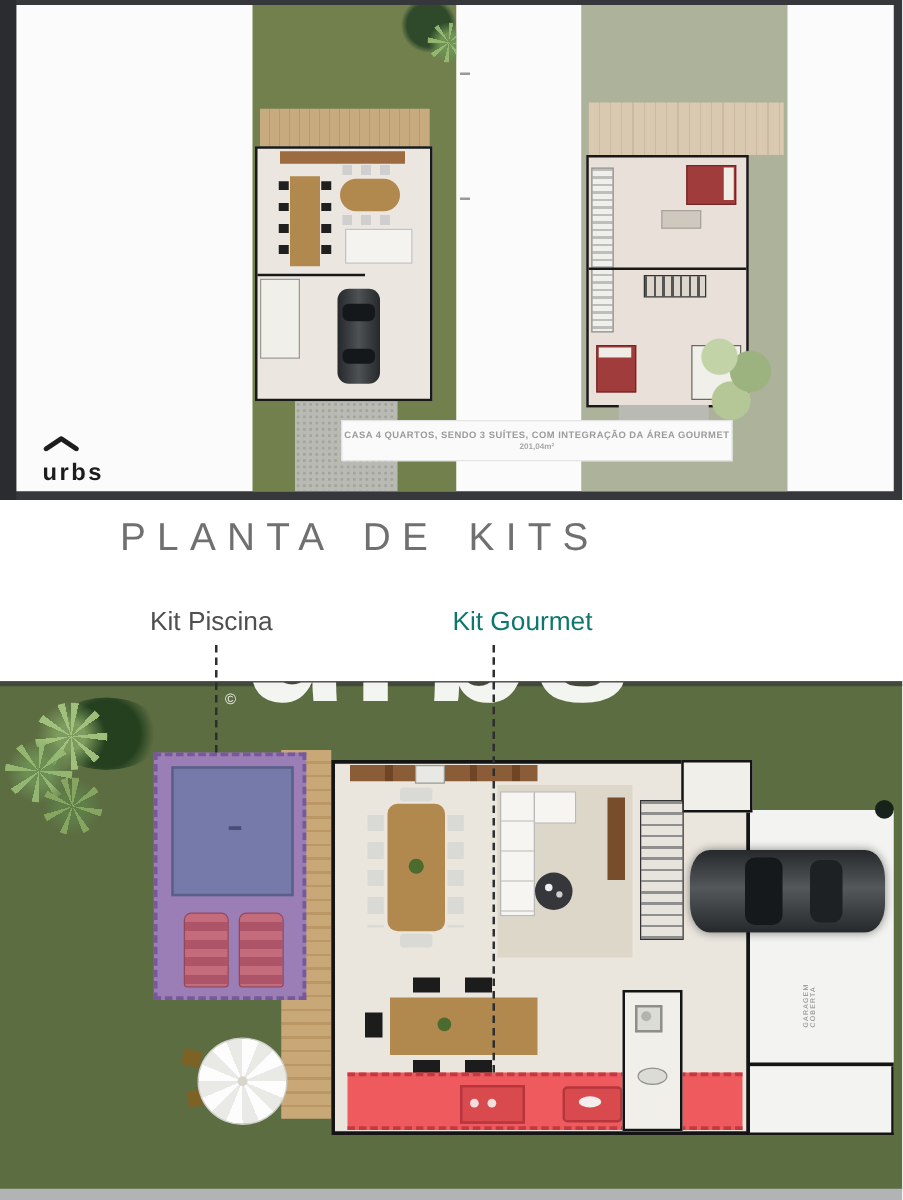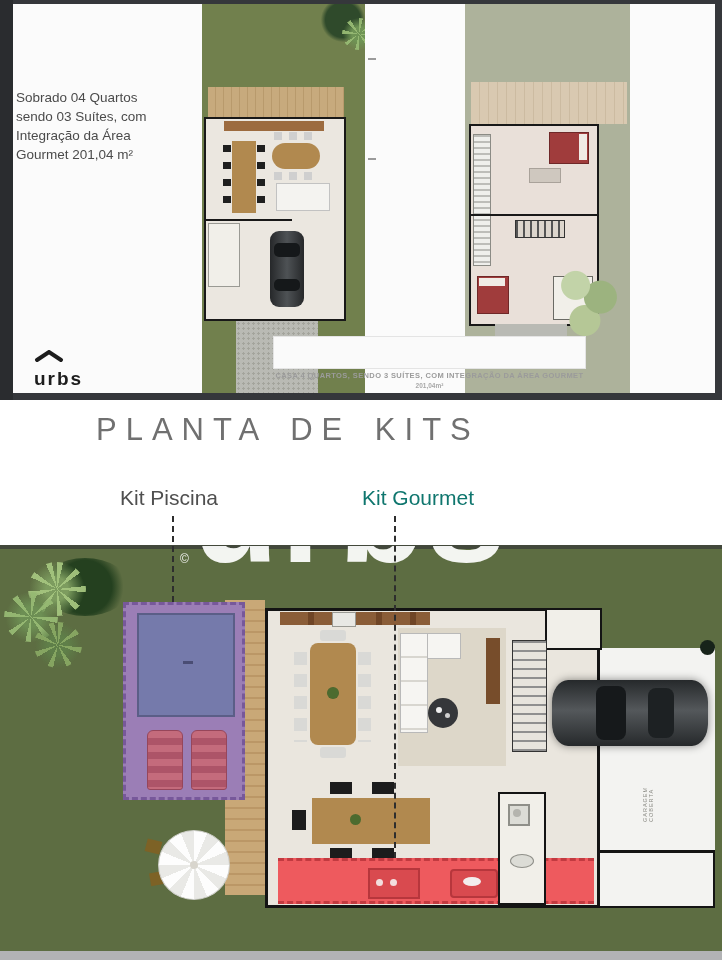--- a/index.html
+++ b/index.html
@@ -69,21 +69,21 @@
   .sofaB{left:58px;top:42px;width:30px;height:13px;background:#cfc8bf;border:1px solid #a9a29a;}
   .bathB{left:82px;top:150px;width:38px;height:42px;background:#f1efe9;border:1px solid #6a6a64;}
   .driveB{left:30px;top:320px;width:72px;height:15px;background:#b9bab4;}
   .bushB{left:92px;top:258px;width:62px;height:78px;
          background:radial-gradient(circle at 30% 30%,#c2d3a8 0 14px,rgba(0,0,0,0) 15px),
                     radial-gradient(circle at 70% 45%,#9cb37f 0 16px,rgba(0,0,0,0) 17px),
                     radial-gradient(circle at 45% 75%,#b5c796 0 15px,rgba(0,0,0,0) 16px);}
 
   .caption-box{left:273px;top:336px;width:313px;height:33px;background:#fafafa;
         border:1px solid #e4e4e4;z-index:6;text-align:center;padding-top:6px;box-sizing:border-box;}
-  .caption-line1{font-size:7.5px;font-weight:bold;color:#9b9b9b;letter-spacing:.4px;margin-top:28px;}
+  .caption-line1{font-size:7.5px;font-weight:bold;color:#9b9b9b;letter-spacing:.4px;}
   .caption-line2{font-size:6.5px;font-weight:bold;color:#a8a8a8;margin-top:2px;}
 
   
   .kits-band{left:0;top:400px;width:722px;height:145px;background:#ffffff;}
   .kits-title{left:96px;top:412px;font-size:31px;font-weight:400;color:#707070;
         letter-spacing:9px;word-spacing:6px;}
   .kit-label{top:486px;font-size:21px;text-align:center;}
   .kit-piscina{left:93px;width:152px;color:#4f4f4f;}
   .kit-gourmet{left:316px;width:158px;color:#0f766e;text-align:right;}
   .leader{border-left:2px dashed #2e2e2e;width:0;z-index:50;}
@@ -209,21 +209,20 @@
 </style>
 </head>
 <body>
 
 <div class="stage">
 
   <div class="abs top-board">
     <div class="abs top-inner"></div>
     <div class="abs left-strip"></div>
 
-    <div class="abs desc-text">Sobrado 04 Quartos sendo 03 Suítes, com Integração da Área Gourmet 201,04 m²</div>
 
     <div class="abs logo">
       <svg width="30" height="12">
         <polyline points="3,10 15,2 27,10" fill="none" stroke="#1d1d1d" stroke-width="4" stroke-linecap="round"></polyline>
       </svg>
       <span class="word">urbs</span>
     </div>
 
     <div class="abs planA">
       <div class="abs treeA1"></div>

